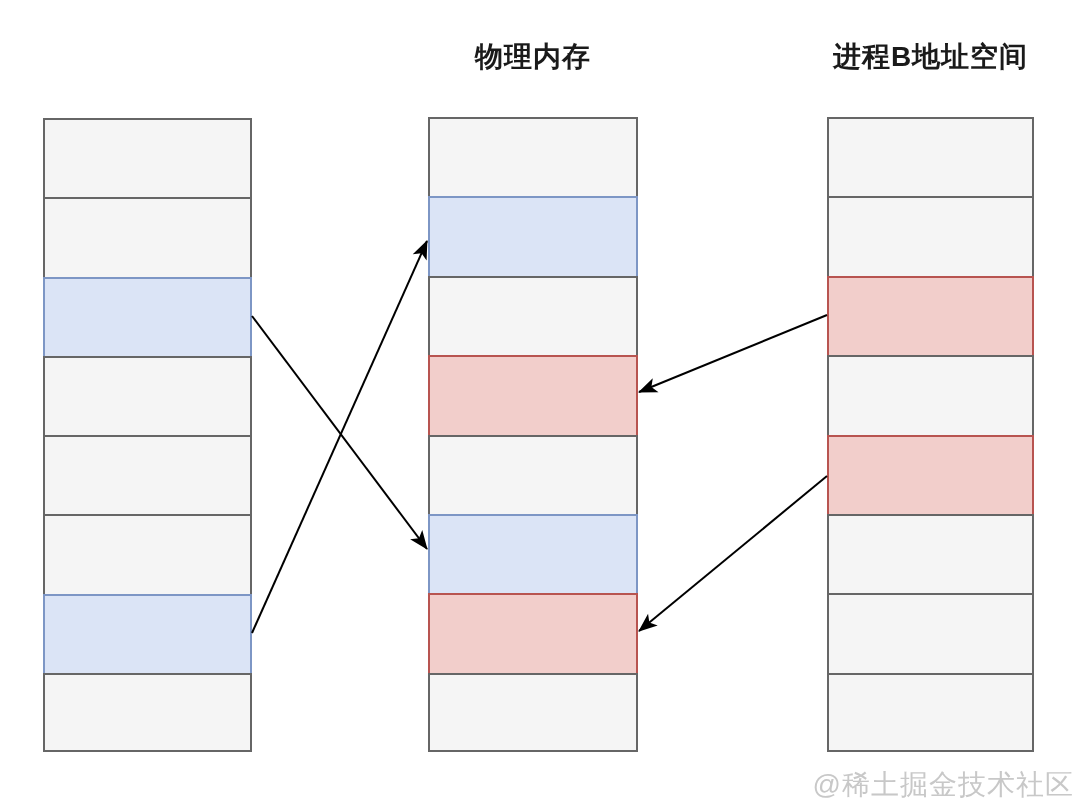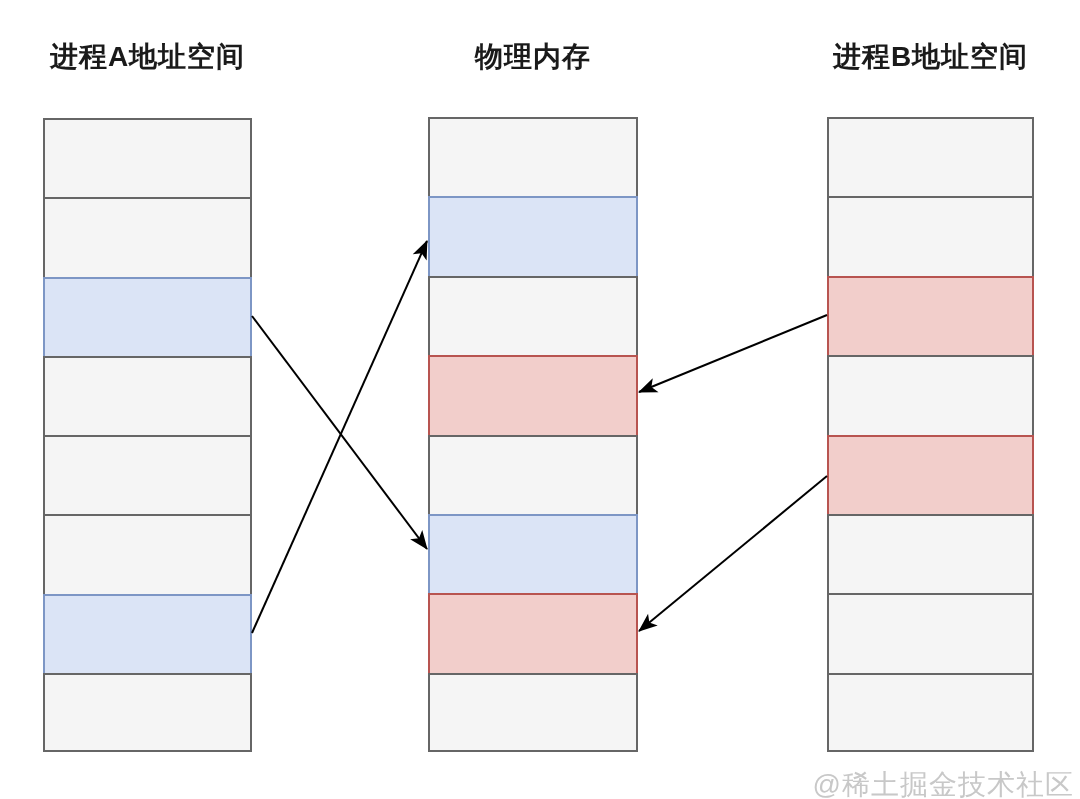--- a/index.html
+++ b/index.html
@@ -60,21 +60,20 @@
     color: var(--watermark-color, #c8c8c8);
     letter-spacing: 1px;
     white-space: nowrap;
   }
 </style>
 </head>
 <body>
 
 <div class="canvas" id="canvas" style="--page-bg: #ffffff; --title-color: #1a1a1a; --gray-fill: #f5f5f5; --gray-border: #666666; --blue-fill: #dbe4f6; --blue-border: #7d96c5; --red-fill: #f2cecb; --red-border: #b85450; --watermark-color: #c8c8c8;">
 
-  <div class="col-title" id="title-0" style="left: 147.5px;">进程A地址空间</div>
 
   <div class="col-title" id="title-1" style="left: 533px;">物理内存</div>
 
   <div class="col-title" id="title-2" style="left: 930.5px;">进程B地址空间</div>
 
   <div id="columns-host">
       <div class="mem-column" style="left: 43px; top: 118px; width: 209px; height: 634px;">
         <div class="mem-cell" style="top: 0px; height: 81px;"></div>
         <div class="mem-cell" style="top: 79px; height: 82px;"></div>
         <div class="mem-cell blue" style="top: 159px; height: 81px;"></div>

